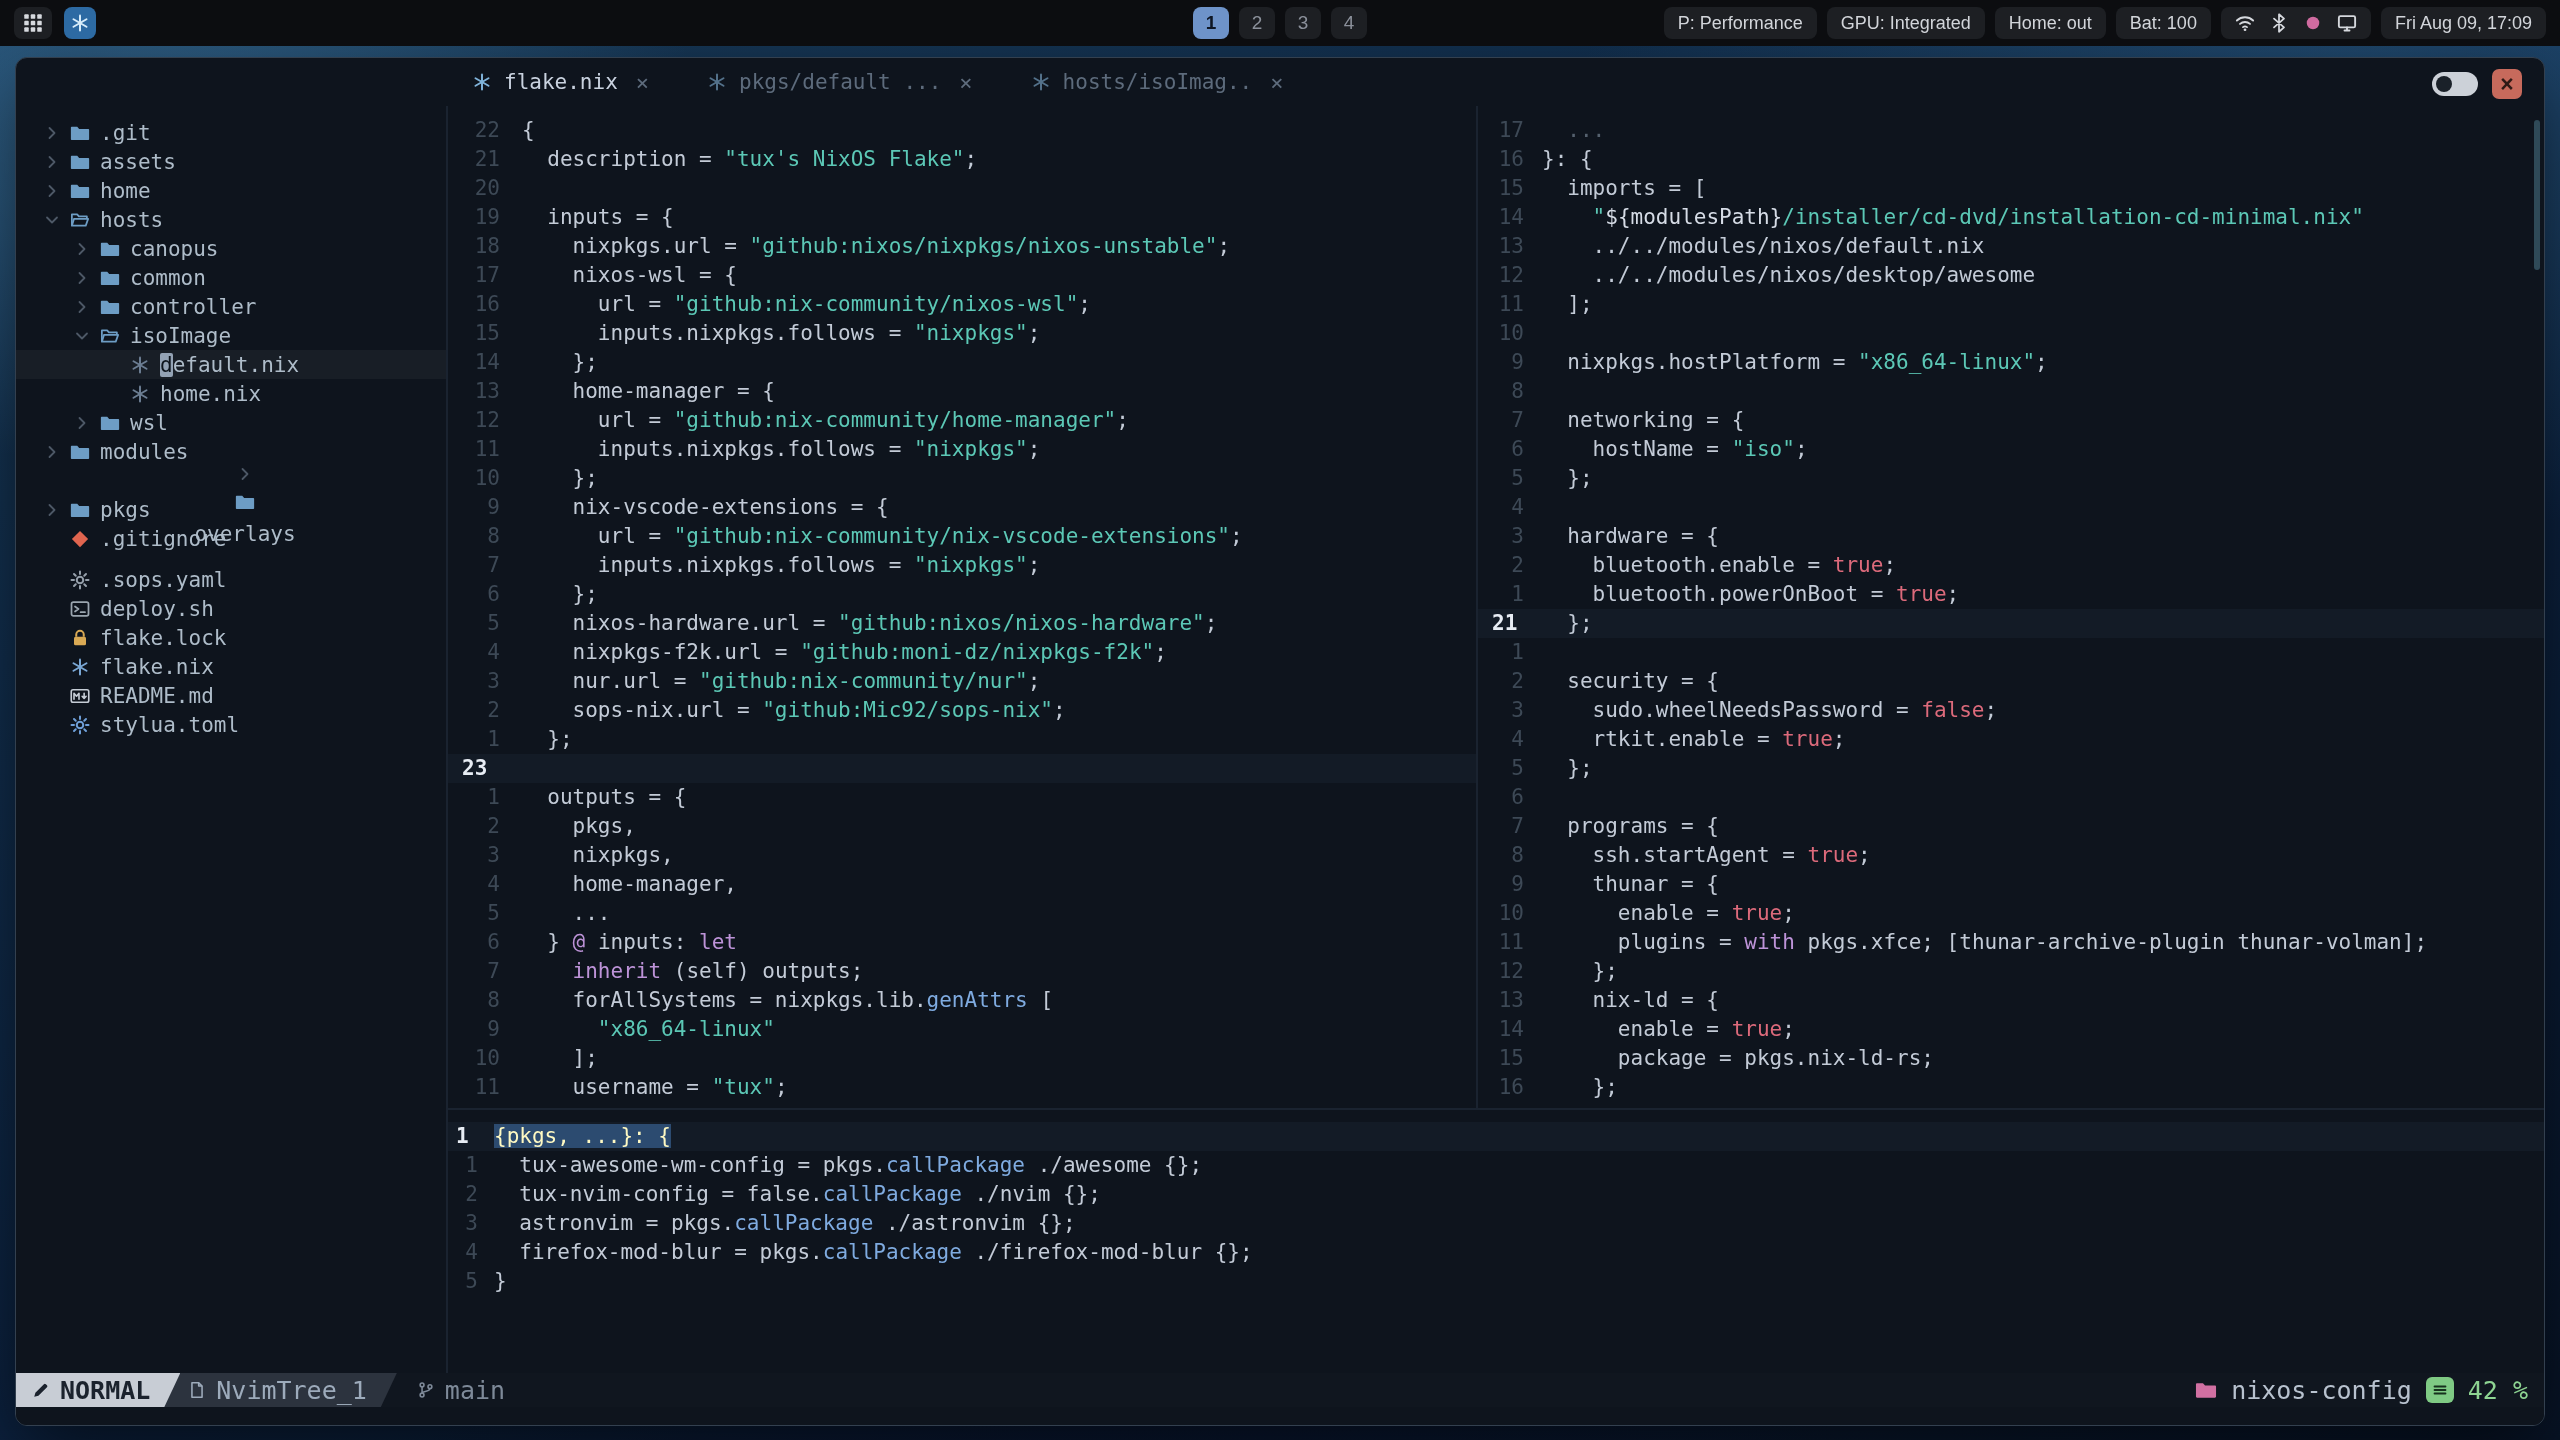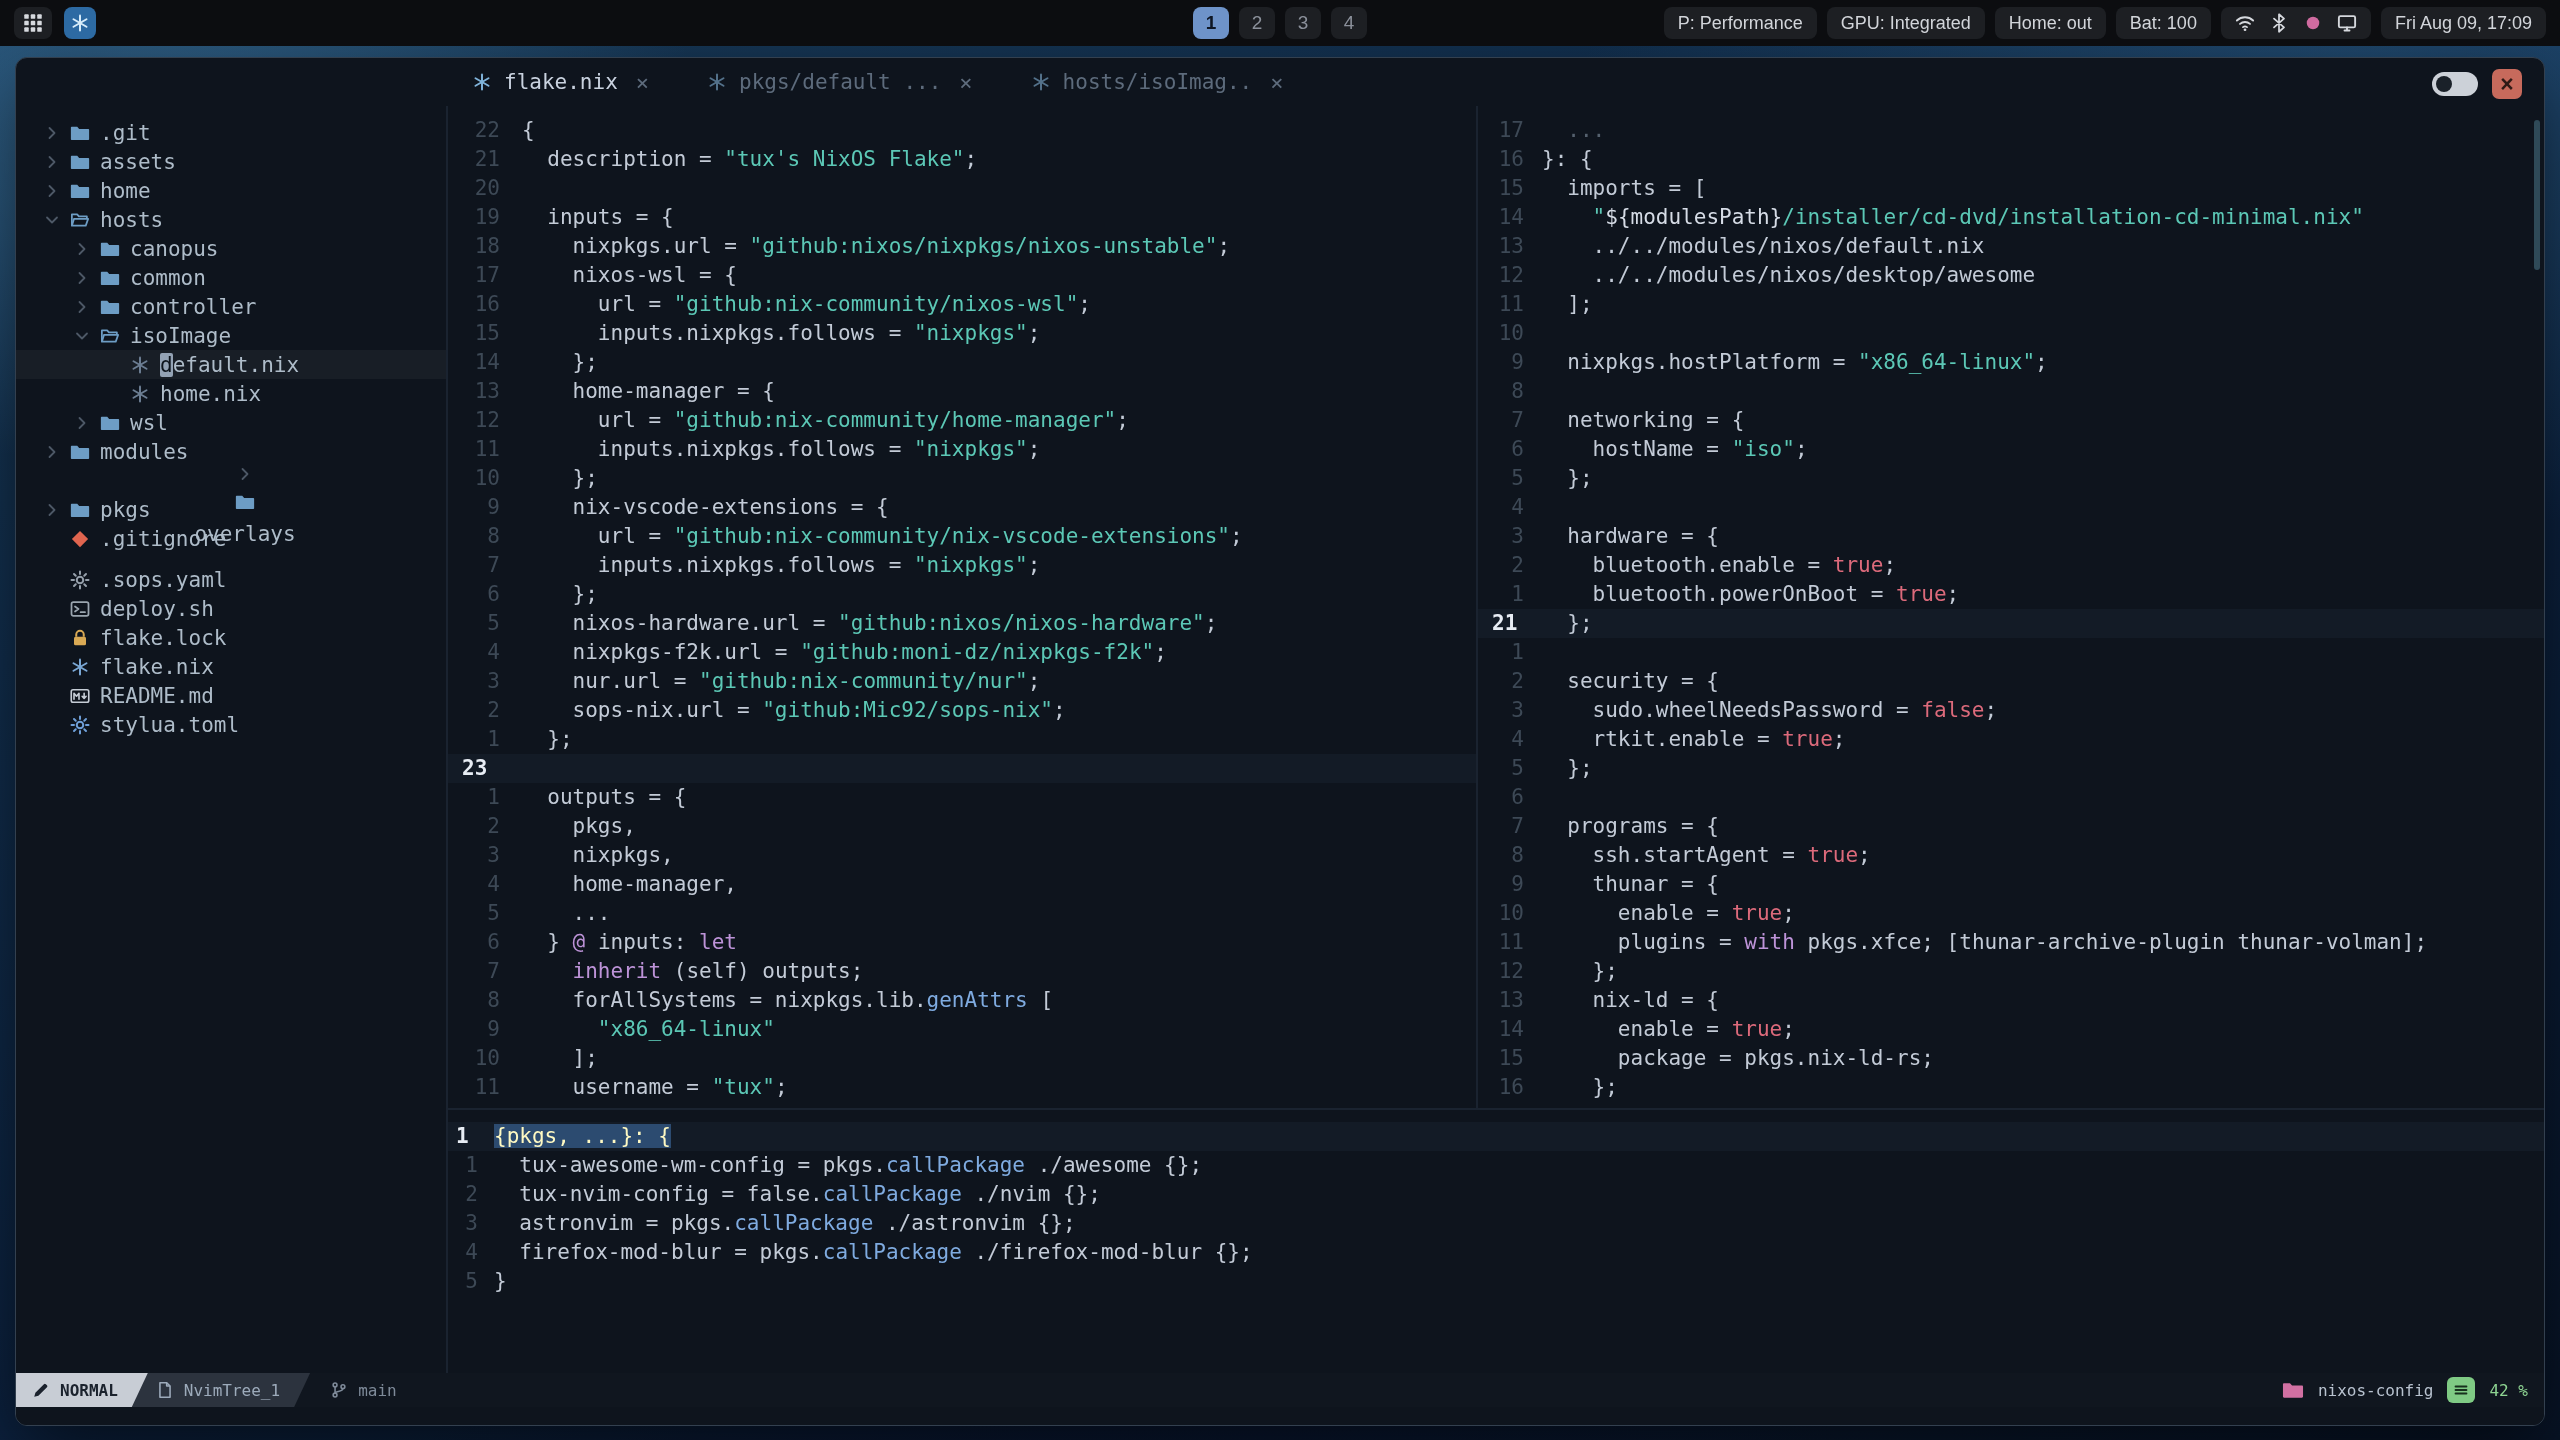--- a/index.html
+++ b/index.html
@@ -79,21 +79,21 @@
   .tok-f { color:#7fabe0; }
   .tok-d { color:#55616e; }
   .tok-i { color:#d6dce6; }
   .tok-h { background:#2c4b70; color:#fef9c3; border-radius:0; }
 
   .scrollthumb { position:absolute; right:4px; top:62px; width:6px; height:150px;
                  border-radius:3px; background:#2f4a58; }
 
   
   .statusline { height:34px; flex:none; background:#10161f; display:flex; align-items:center;
-                justify-content:space-between; font-family:"DejaVu Sans Mono", monospace; font-size:16px; }
+                justify-content:space-between; font-family:"DejaVu Sans Mono", monospace; font-size:25px; }
   .sl-left { display:flex; align-items:center; height:100%; }
   .sl-chip { display:flex; align-items:center; gap:10px; height:100%; }
   .sl-mode { background:#c8cdd5; color:#1b222d; font-weight:bold; padding:0 30px 0 16px;
              clip-path:polygon(0 0,100% 0,calc(100% - 16px) 100%,0 100%); position:relative; z-index:2; }
   .sl-buf { background:#2c333e; color:#9dabbb; padding:0 30px 0 26px; margin-left:-18px;
             clip-path:polygon(0 0,100% 0,calc(100% - 16px) 100%,0 100%); position:relative; z-index:1; }
   .sl-branch { display:flex; align-items:center; gap:10px; color:#7e8a99; margin-left:20px; }
   .sl-right { display:flex; align-items:center; gap:14px; padding-right:16px; color:#b8c2cf; }
   .sl-badge { width:28px; height:26px; border-radius:6px; background:#7fca84;
               display:flex; align-items:center; justify-content:center; }

